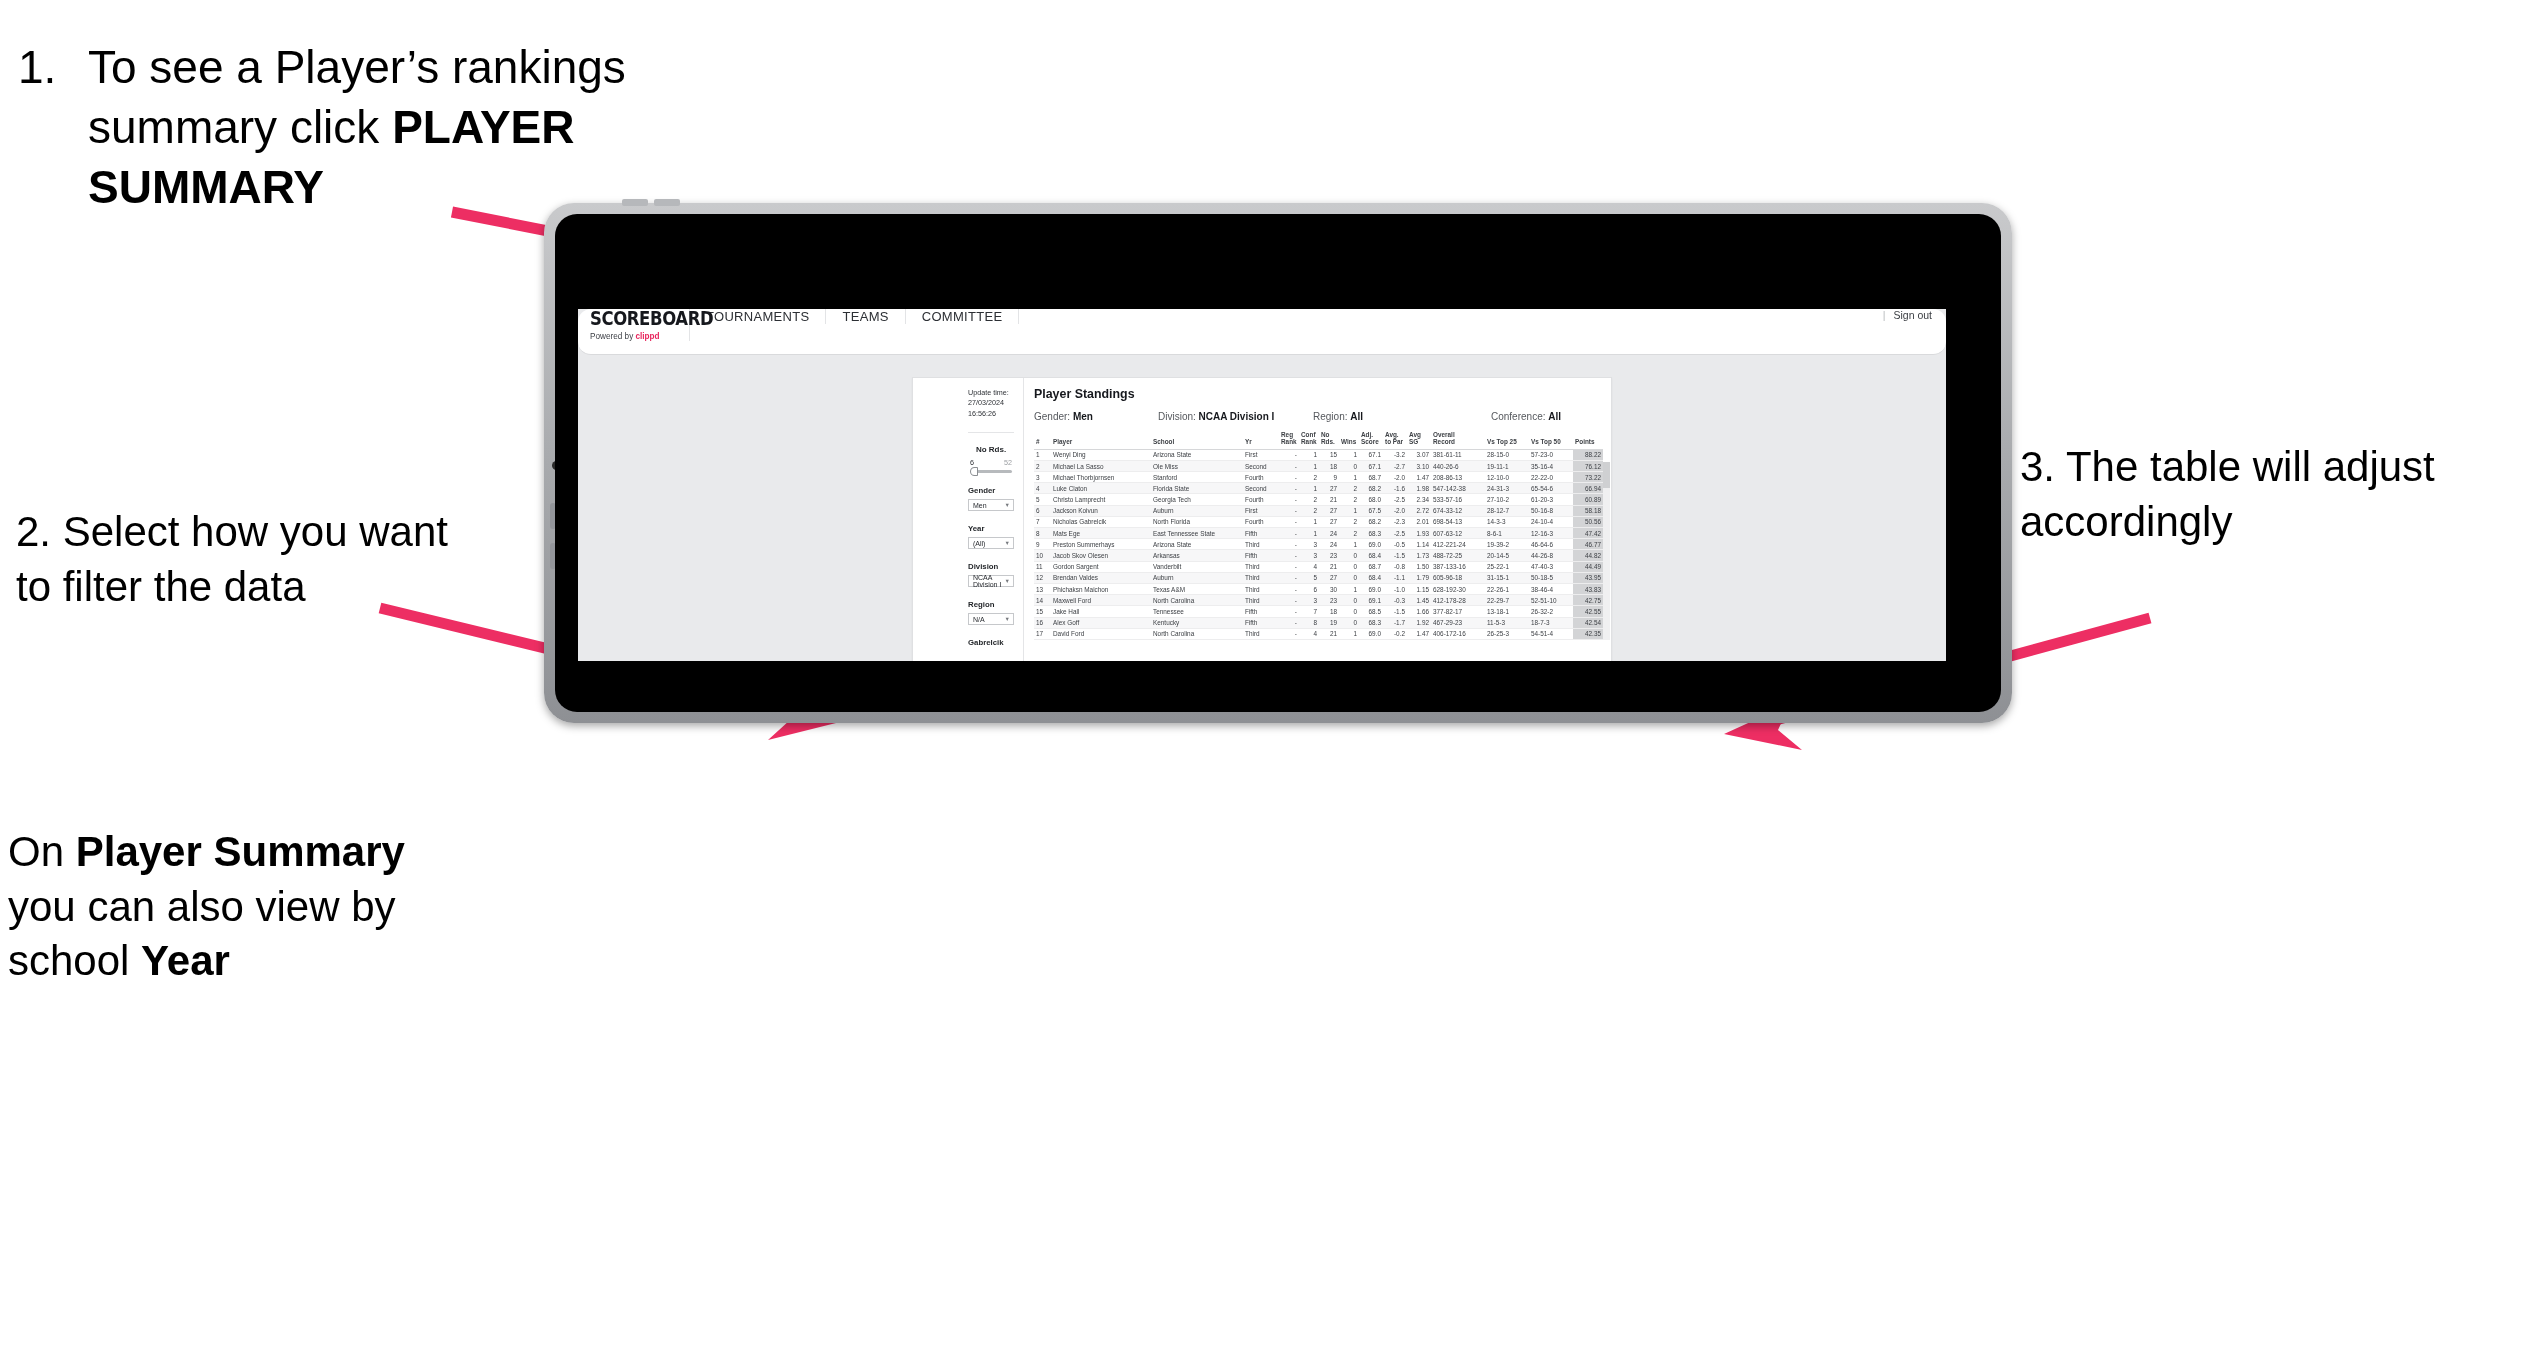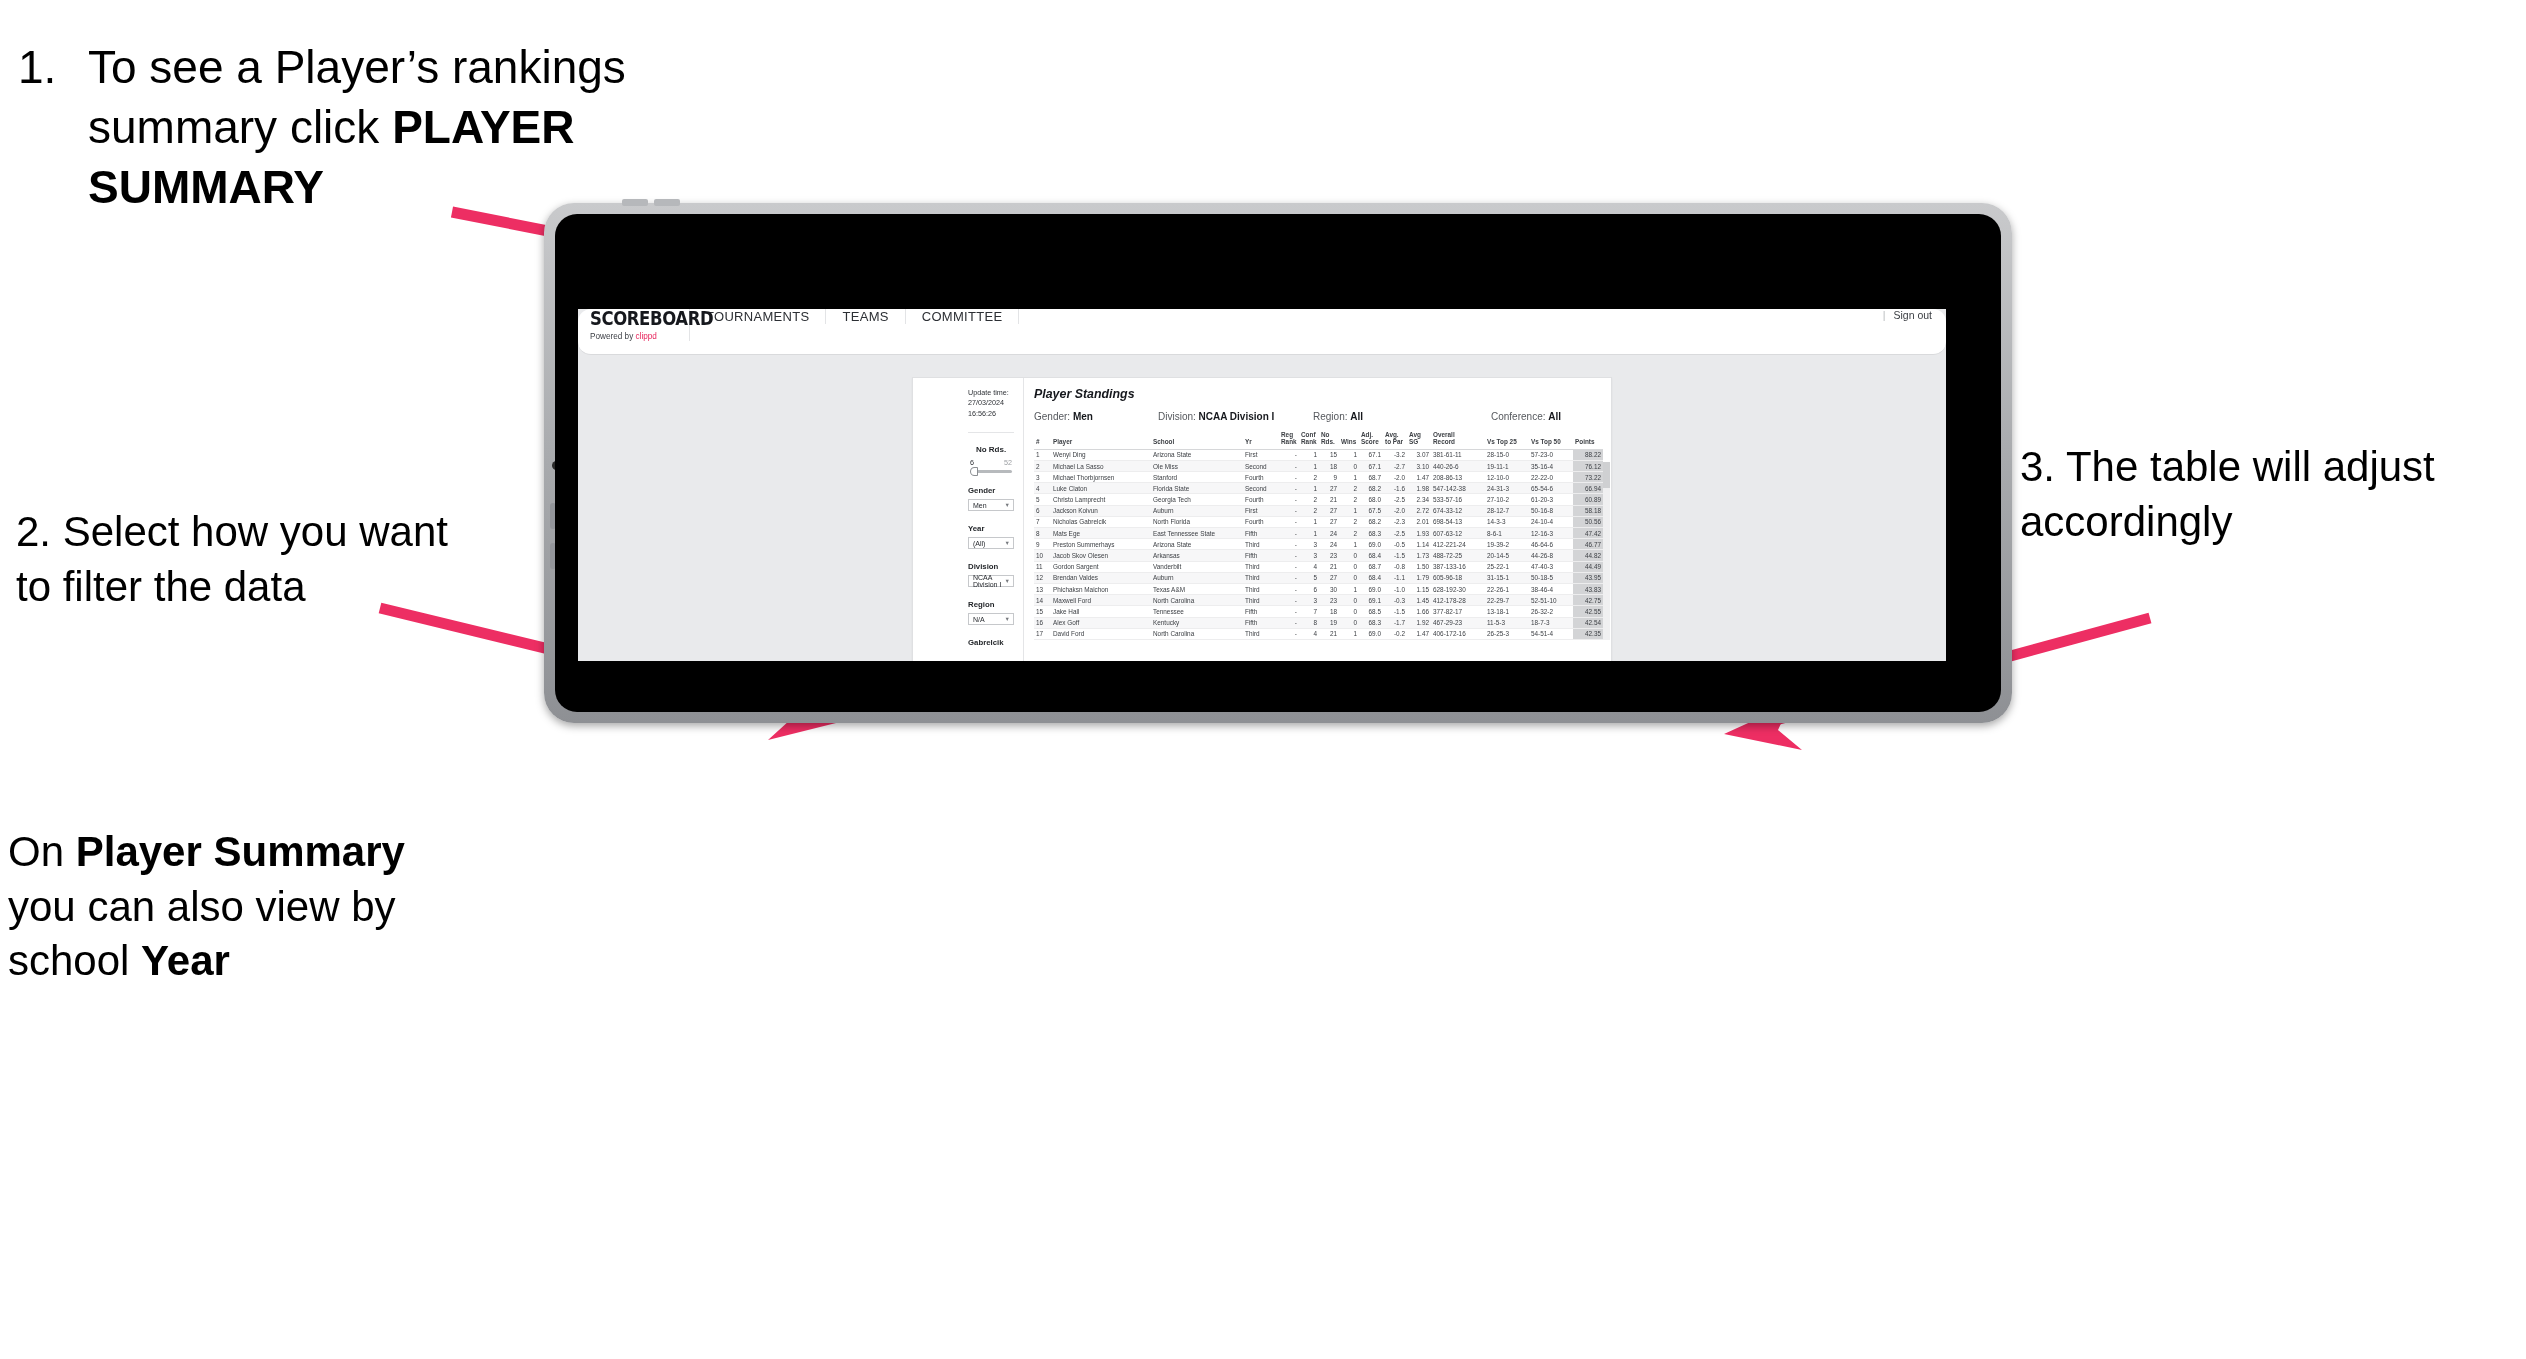--- a/index.html
+++ b/index.html
@@ -57,21 +57,21 @@
   
   .topbar { height: 46px; background:#fff; display:flex; align-items:flex-start;
     border-bottom: 1px solid #d9dadc; position: relative; border-radius: 13px; }
   .logo-box { width: 112px; display:flex; flex-direction:column;
     justify-content:center; padding-left: 12px;
     border-right: 1px solid #e3e4e6; }
   .logo-main { font-family:"DejaVu Sans", sans-serif; font-weight:bold;
     font-size: 16.5px; letter-spacing: -0.4px; color:#16181d;
     transform: scaleY(1.18); transform-origin: left center; }
   .logo-sub { font-size: 8.2px; color:#3c3f45; margin-top: 4px; }
-  .logo-sub .brand { color:#e8245c; font-weight:normal; }
+  .logo-sub .brand { color:#e8245c; font-weight:bold; }
   .topnav-item { display:flex; align-items:center; padding: 0 16px;
     font-size: 13px; color:#2c2f34; letter-spacing:.3px;
     border-right: 1px solid #e3e4e6; white-space: nowrap; }
   .topbar-right { margin-left:auto; display:flex; align-items:center;
     padding-right: 14px; gap: 8px; font-size: 10.5px; color:#3a3d42; }
   .topbar-right .sep { color:#b9bbbe; }
 
   
   .subnav { height: 30px; background:#f6f6f7; display:flex; align-items:center;
     padding-left: 12px; gap: 0; border-bottom:1px solid #dcdddf; }
@@ -100,21 +100,21 @@
   .slider-row .max { color:#9a9da1; }
   .slider-track { position:relative; height:3px; background:#b7babd;
     border-radius:2px; margin: 0 2px 0 8px; }
   .slider-knob { position:absolute; left:-6px; top:-3px; width:8px; height:9px;
     background:#fff; border:1px solid #8b8e92; border-radius: 5px 1px 1px 5px; }
   .nords-label { font-size: 8px; color:#1f2226; font-weight:600;
     text-align:center; margin-bottom: 4px; }
 
   
   .main { flex: 1; padding: 9px 8px 0 10px; position:relative; }
-  .wb-title { font-size: 12.4px; font-weight:bold; color:#16181d;font-style:italic; }
+  .wb-title { font-size: 12.4px; font-weight:bold; color:#16181d; }
   .wb-filters { display:flex; margin-top: 10px; font-size: 10px; color:#55585d;
     padding-bottom: 9px; }
   .wb-filters span b { color:#16181d; }
   .f1 { width: 124px; } .f2 { width: 155px; } .f3 { width: 178px; }
 
   
   table.standings { width:100%; border-collapse: collapse; table-layout: fixed; }
   table.standings th { font-size: 6.4px; color:#3d4045; font-weight:600;
     text-align:left; vertical-align: bottom; padding: 0 2px 3px 2px;
     line-height: 1.15; border-bottom:1px solid #d6d7d9; }

